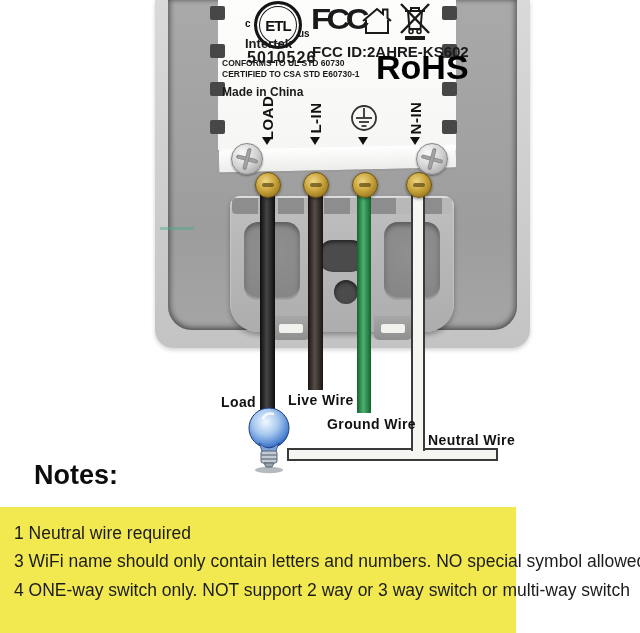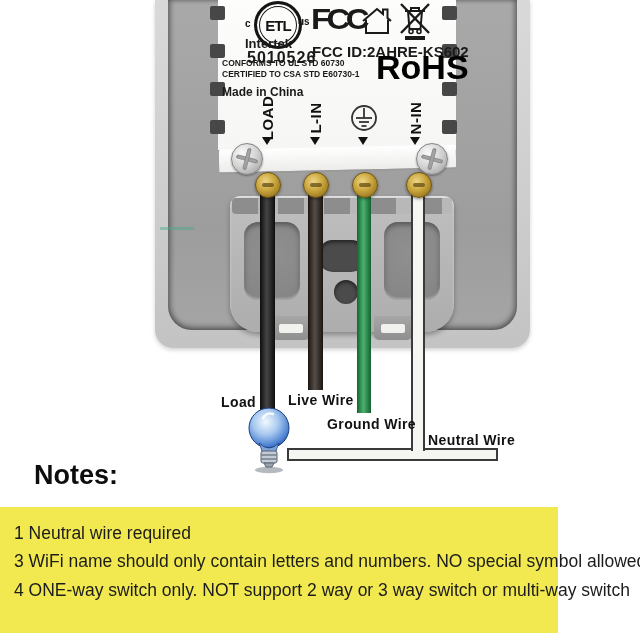--- a/index.html
+++ b/index.html
@@ -127,21 +127,21 @@
     background-image:none;border:2px solid #3a3a3a;box-sizing:border-box;
   }
   .wire.neutral-v{border-top:none;border-bottom:none;}
   
   .bulb{position:absolute;left:246px;top:403px;z-index:9;}
   
   .wlabel{position:absolute;font-weight:700;font-size:14px;color:#111;z-index:9;letter-spacing:.4px;}
   
   .notes-heading{position:absolute;left:34px;top:460px;font-weight:700;font-size:27px;color:#0d0d0d;z-index:9;}
   .notes-panel{
-    position:absolute;left:0;top:507px;width:558px;height:126px;z-index:9;
+    position:absolute;left:0;top:507px;width:516px;height:126px;z-index:9;
     padding:12px 10px 8px 14px;box-sizing:border-box;
   }
   .note-line{font-size:17.5px;line-height:28.4px;color:#1c1c1c;white-space:nowrap;}
 </style>
 </head>
 <body>
 
 <div id="stage">
 
   <div class="plate">
@@ -171,21 +171,21 @@
   <div class="notch" style="left:210px;top:120px"></div>
   <div class="notch" style="left:442px;top:6px"></div>
   <div class="notch" style="left:442px;top:44px"></div>
   <div class="notch" style="left:442px;top:82px"></div>
   <div class="notch" style="left:442px;top:120px"></div>
 
   <div class="etl-circle">
     <span class="etl-text">ETL</span>
   </div>
   <span class="etl-side" style="left:245px;top:18px">c</span>
-  <span class="etl-side" style="left:298px;top:16px">us</span>
+  <span class="etl-side" style="left:298px;top:28px">us</span>
   <div class="intertek">Intertek</div>
   <div class="etl-number">5010526</div>
 
   <div class="fcc-logo">FCC</div>
 
   <svg class="cert-icon" style="left:360px;top:6px" width="34" height="30" viewBox="0 0 34 30">
     <path d="M3 15 L17 3 L23 8 L23 3.5 L27.5 3.5 L27.5 12 L31 15" fill="none" stroke="#1a1a1a" stroke-width="2"></path>
     <path d="M6 13.5 L6 27 L28 27 L28 13.5" fill="none" stroke="#1a1a1a" stroke-width="2"></path>
   </svg>
 

